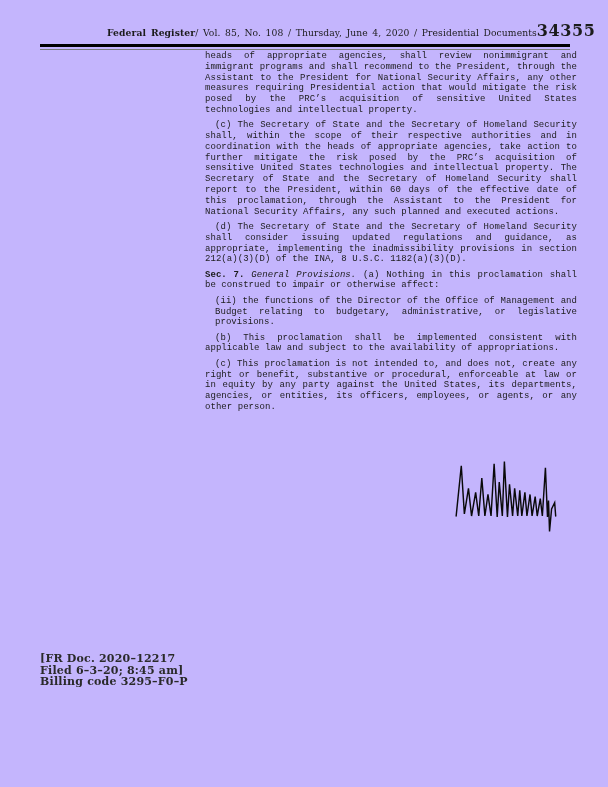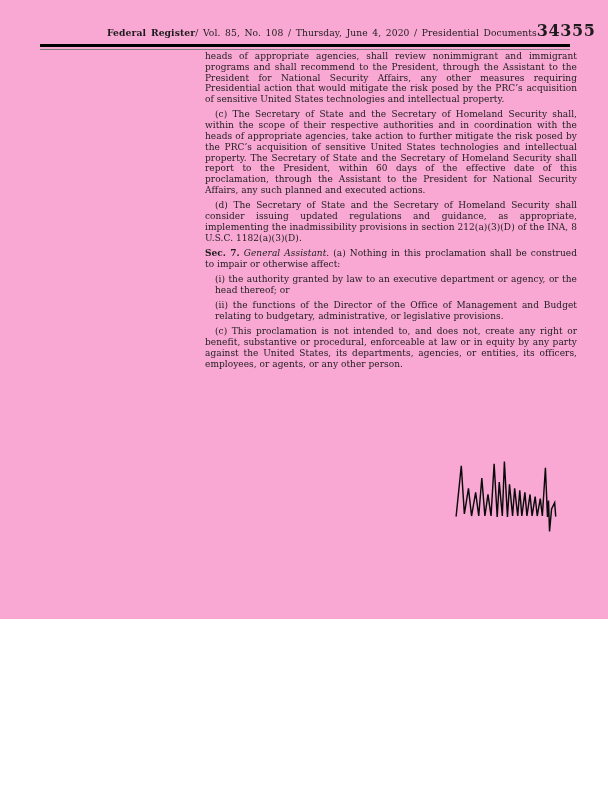--- a/index.html
+++ b/index.html
@@ -1,19 +1,19 @@
 <!DOCTYPE html>
 <html lang="en"><head>
 <meta charset="utf-8">
 <style>
   html,body{margin:0;padding:0;background:#ffffff;}
   .page{
     position:relative;
-    width:608px;height:619px;
-    background:#f9a8d4;
+    width:608px;height:787px;
+    background:#c4b5fd;
     font-family:"DejaVu Serif", serif;
     color:#1c1c1c;
     overflow:hidden;
   }
   
   .fr-header{
     position:absolute;
     left:40px;right:38px;top:25px;
     display:flex;justify-content:space-between;align-items:baseline;
     font-size:9.2px;line-height:11px;
@@ -26,21 +26,21 @@
   .rule .line1{height:2.5px;background:#000000;}
   .rule .line2{height:1.6px;background:#7a7a7a;margin-top:2.4px;}
   
   .content{
     position:absolute;
     left:205px;top:51px;width:372px;
     font-size:9px;line-height:10.8px;
     text-align:justify;
     letter-spacing:0.05px;
   }
-  .content p{margin:0 0 4.5px 0;}
+  .content p{margin:0 0 4.5px 0;font-family:Liberation Mono, monospace;}
   .p-indent{text-indent:10px;}
   .p-block{margin-left:10px !important;}
   .b{font-weight:bold;}
   .i{font-style:italic;}
   
   .signature{position:absolute;left:450px;top:456px;width:118px;height:80px;}
   .signature svg{display:block;width:118px;height:80px;}
   
   .doc-footer{
     position:absolute;left:40px;top:653px;
@@ -63,23 +63,23 @@
 
   <div class="rule">
     <div class="line1"></div>
     <div class="line2"></div>
   </div>
 
   <main class="content">
     <p>heads of appropriate agencies, shall review nonimmigrant and immigrant programs and shall recommend to the President, through the Assistant to the President for National Security Affairs, any other measures requiring Presidential action that would mitigate the risk posed by the PRC’s acquisition of sensitive United States technologies and intellectual property.</p>
     <p class="p-indent">(c) The Secretary of State and the Secretary of Homeland Security shall, within the scope of their respective authorities and in coordination with the heads of appropriate agencies, take action to further mitigate the risk posed by the PRC’s acquisition of sensitive United States technologies and intellectual property. The Secretary of State and the Secretary of Homeland Security shall report to the President, within 60 days of the effective date of this proclamation, through the Assistant to the President for National Security Affairs, any such planned and executed actions.</p>
     <p class="p-indent">(d) The Secretary of State and the Secretary of Homeland Security shall consider issuing updated regulations and guidance, as appropriate, implementing the inadmissibility provisions in section 212(a)(3)(D) of the INA, 8 U.S.C. 1182(a)(3)(D).</p>
-    <p><span class="b">Sec. 7.</span> <span class="i">General Assistant.</span> <span>(a) Nothing in this proclamation shall be construed to impair or otherwise affect:</span></p>
-    <p class="p-block">(i) the authority granted by law to an executive department or agency, or the head thereof; or</p>
+    <p><span class="b">Sec. 7.</span> <span class="i">General Provisions.</span> <span>(a) Nothing in this proclamation shall be construed to impair or otherwise affect:</span></p>
     <p class="p-block">(ii) the functions of the Director of the Office of Management and Budget relating to budgetary, administrative, or legislative provisions.</p>
+    <p class="p-indent">(b) This proclamation shall be implemented consistent with applicable law and subject to the availability of appropriations.</p>
     <p class="p-indent">(c) This proclamation is not intended to, and does not, create any right or benefit, substantive or procedural, enforceable at law or in equity by any party against the United States, its departments, agencies, or entities, its officers, employees, or agents, or any other person.</p>
   </main>
 
   <div class="signature">
     <svg viewBox="0 0 115 75" xmlns="http://www.w3.org/2000/svg">
       <path d="M6,57 L11,8 L14,55 L18,30 L21,57 L25,34 L28,57 L31,20 L34,57 L37,36 L40,57
                L43,6 L46,58 L48,24 L51,57 L53,4 L56,58 L58,26 L61,57 L63,30 L66,57
                L68,32 L70,57 L73,34 L75,57 L78,36 L80,57 L83,38 L85,57 L88,40 L90,57
                L93,10 L95,58 L96,42 L97,72 L99,50 L102,44 L103,57" fill="none" stroke="#0a0a0a" stroke-width="1.4" stroke-linejoin="miter" stroke-linecap="round"></path>
     </svg>

